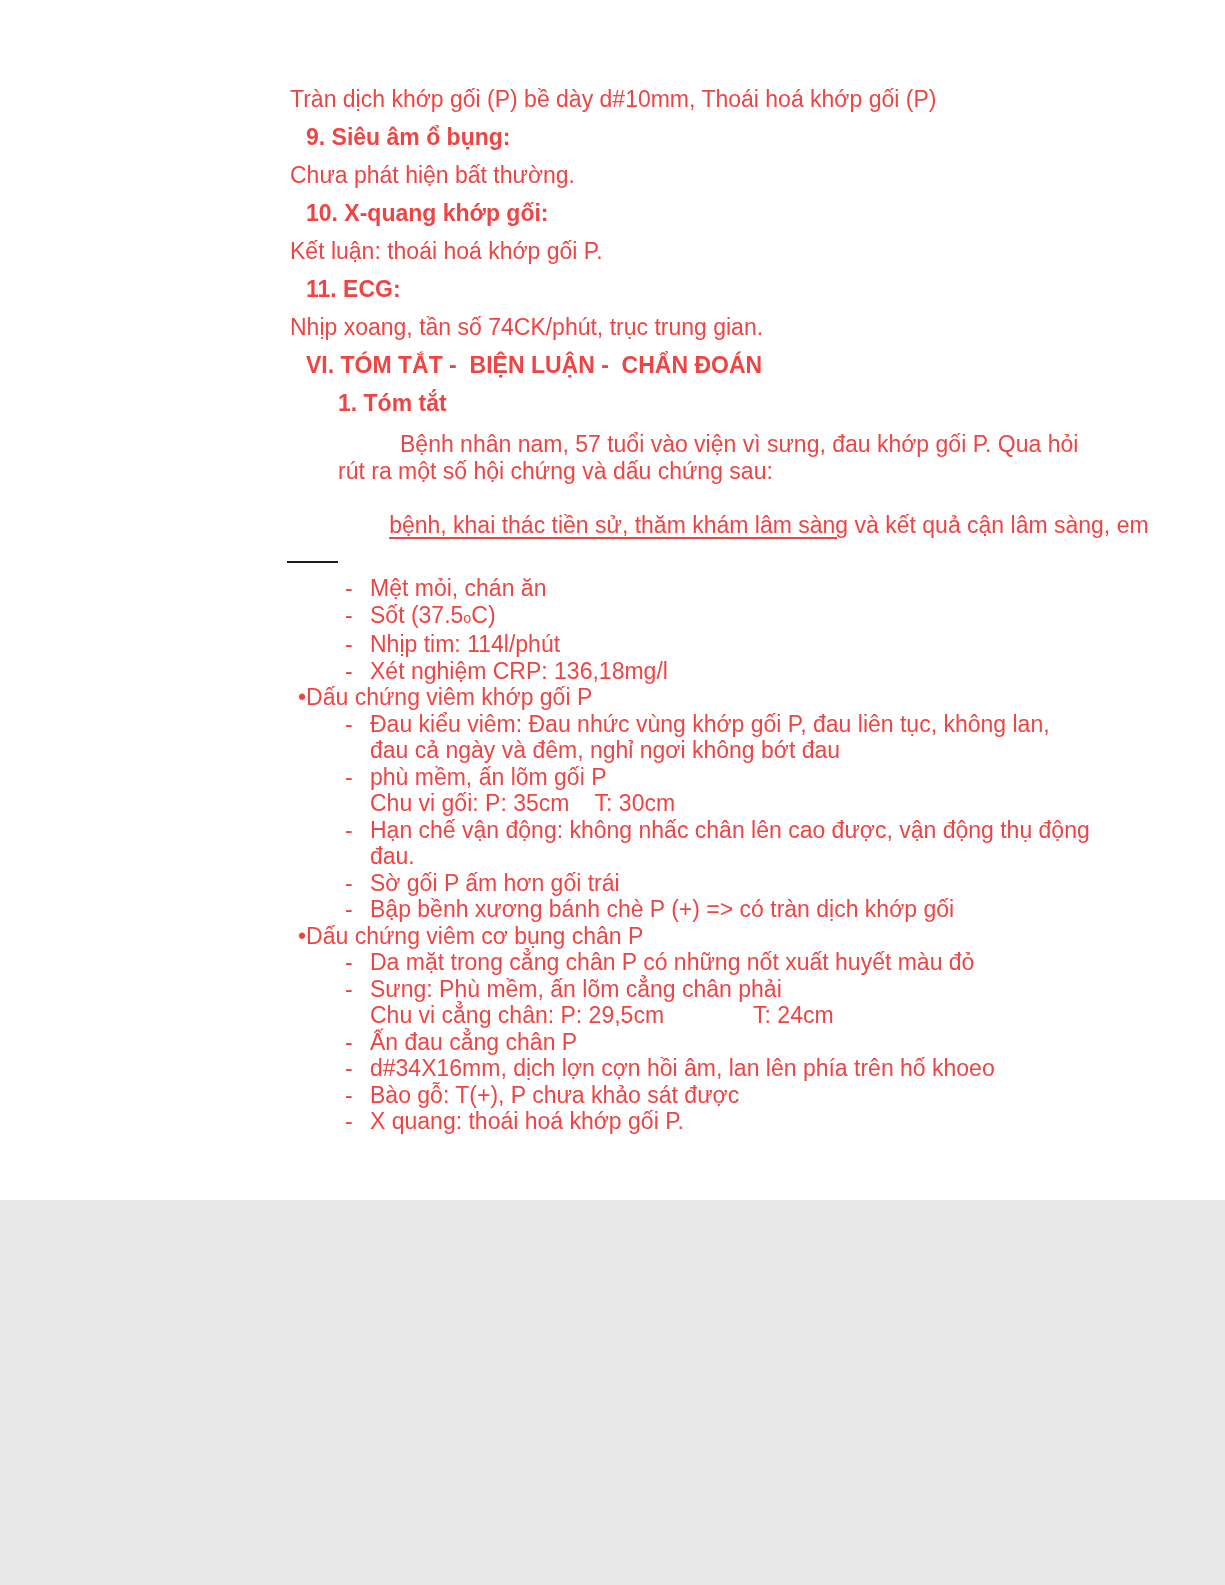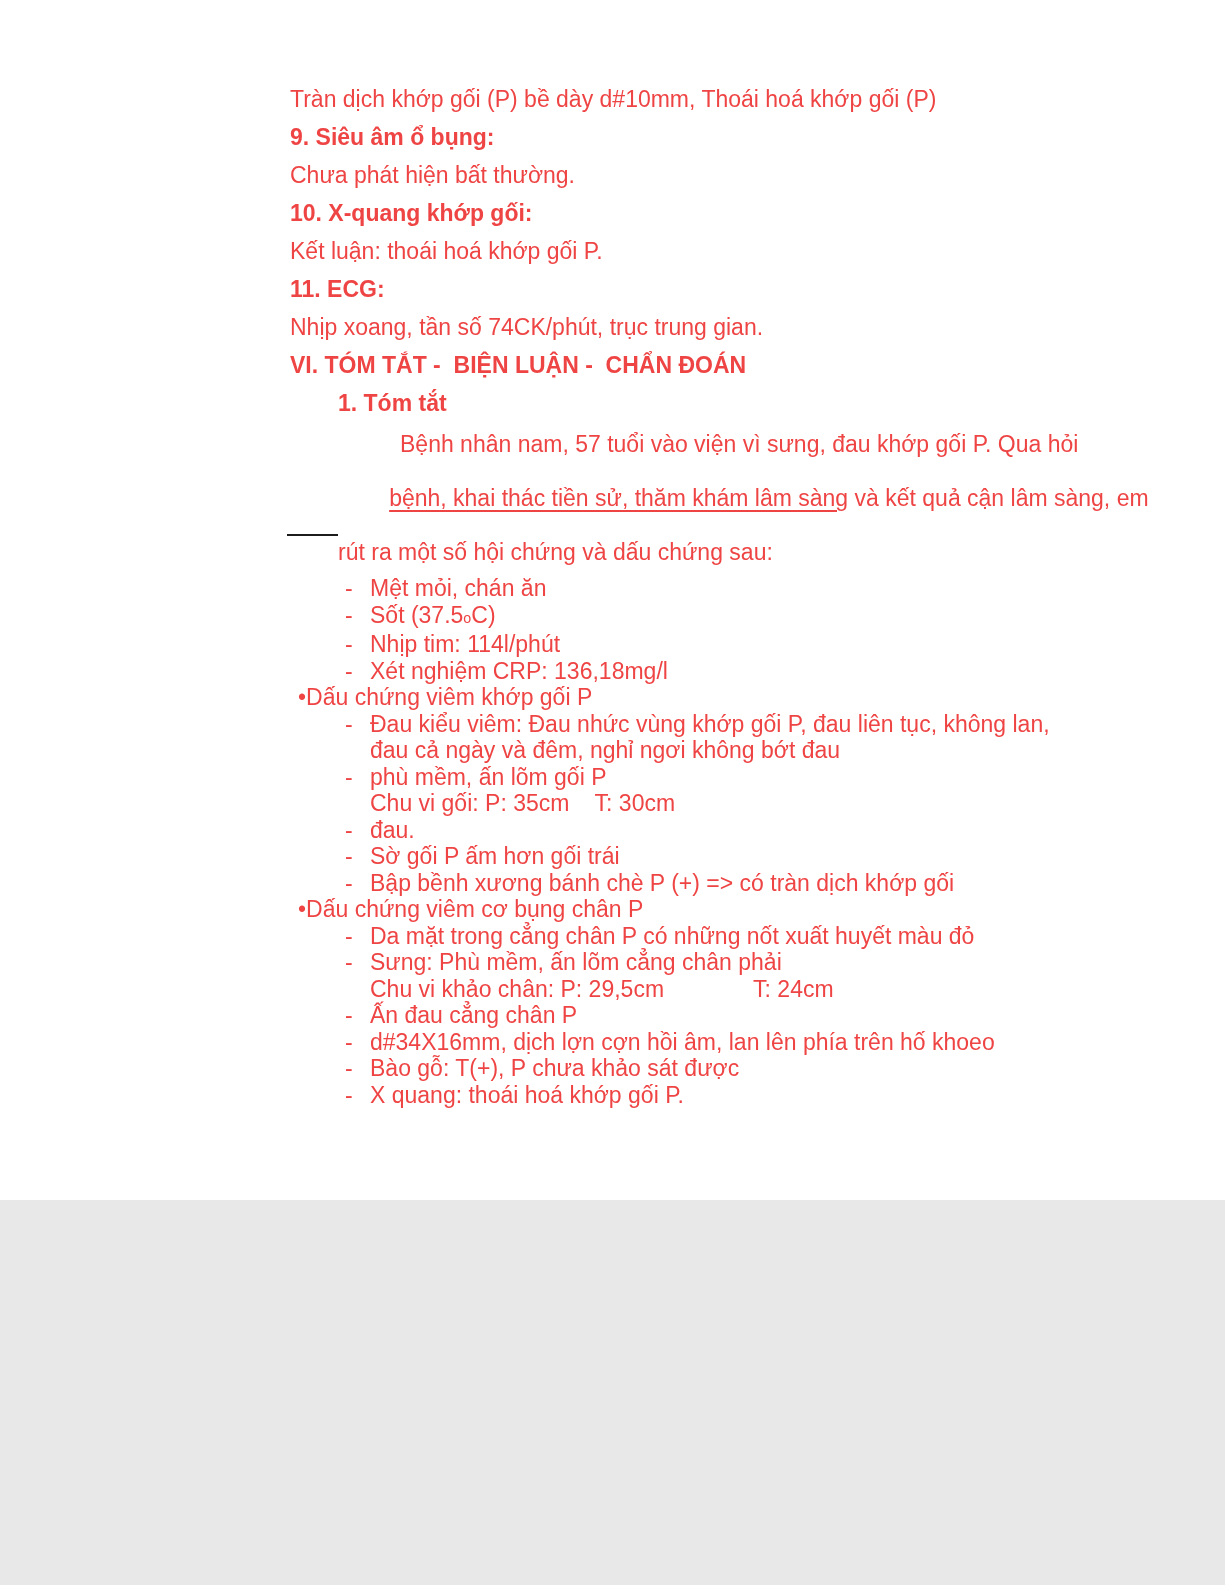--- a/index.html
+++ b/index.html
@@ -12,21 +12,21 @@
     font-size:23px;
     color:#ef4444;
   }
   .content{
     position:absolute;
     left:290px;top:85px;
     width:720px;
   }
   .line{line-height:28px;white-space:pre;}
   .mb10{margin-bottom:10px;}
-  .bold{font-weight:bold;}
+  .bold{font-weight:bold;margin-left:16px;}
   .indent48{margin-left:48px;}
   .para .line{line-height:27px;}
   .para{margin-top:-2px;}
   .p-first{text-indent:62px;}
   .p2{position:relative;}
   .u{text-decoration:underline;text-decoration-thickness:2px;text-underline-offset:4px;}
   .u-lead{
     position:absolute;left:-51px;bottom:3px;
     width:51px;height:0;
     border-bottom:2px solid #1c1c1c;
@@ -66,48 +66,48 @@
     <div class="line mb10">Kết luận: thoái hoá khớp gối P.</div>
 
     <div class="line mb10 bold">11. ECG:</div>
     <div class="line mb10">Nhịp xoang, tần số 74CK/phút, trục trung gian.</div>
 
     <div class="line mb10 bold">VI. TÓM TẮT -  BIỆN LUẬN -  CHẨN ĐOÁN</div>
     <div class="line bold indent48" style="margin-bottom:16px;">1. Tóm tắt</div>
 
     <div class="para indent48">
       <div class="line p-first">Bệnh nhân nam, 57 tuổi vào viện vì sưng, đau khớp gối P. Qua hỏi</div>
+      <div class="line">rút ra một số hội chứng và dấu chứng sau:</div>
       <div class="line p2">
         <span class="u-lead"></span><span class="u">bệnh, khai thác tiền sử, thăm khám lâm sàng</span><span> và kết quả cận lâm sàng, em</span>
       </div>
-      <div class="line">rút ra một số hội chứng và dấu chứng sau:</div>
     </div>
 
     <div class="findings">
 
       <div class="line li"><span class="dash">-</span><span>Mệt mỏi, chán ăn</span></div>
       <div class="line li"><span class="dash">-</span><span>Sốt (37.5</span><span class="subo">o</span><span>C)</span></div>
       <div class="line li"><span class="dash">-</span><span>Nhịp tim: 114l/phút</span></div>
       <div class="line li"><span class="dash">-</span><span>Xét nghiệm CRP: 136,18mg/l</span></div>
 
       <div class="line bh"><span>•</span><span>Dấu chứng viêm khớp gối P</span></div>
       <div class="line li"><span class="dash">-</span><span>Đau kiểu viêm: Đau nhức vùng khớp gối P, đau liên tục, không lan,</span></div>
       <div class="line li"><span>đau cả ngày và đêm, nghỉ ngơi không bớt đau</span></div>
       <div class="line li"><span class="dash">-</span></div>
       <div class="line li"><span>phù mềm, ấn lõm gối P</span></div>
       <div class="line li"><span>Chu vi gối: P: 35cm    T: 30cm</span></div>
-      <div class="line li"><span class="dash">-</span></div>
+      <div class="line li"><span class="dash">-</span><span>Hạn chế vận động: không nhấc chân lên cao được, vận động thụ động</span></div>
       <div class="line li"><span>đau.</span></div>
       <div class="line li"><span class="dash">-</span><span>Sờ gối P ấm hơn gối trái</span></div>
       <div class="line li"><span class="dash">-</span><span>Bập bềnh xương bánh chè P (+) =&gt; có tràn dịch khớp gối</span></div>
 
       <div class="line bh"><span>•</span><span>Dấu chứng viêm cơ bụng chân P</span></div>
       <div class="line li"><span class="dash">-</span><span>Da mặt trong cẳng chân P có những nốt xuất huyết màu đỏ</span></div>
       <div class="line li"><span class="dash">-</span><span>Sưng: Phù mềm, ấn lõm cẳng chân phải</span></div>
-      <div class="line li"><span>Chu vi khảo chân: P: 29,5cm              T: 24cm</span></div>
+      <div class="line li"><span>Chu vi cẳng chân: P: 29,5cm              T: 24cm</span></div>
       <div class="line li"><span class="dash">-</span><span>Ấn đau cẳng chân P</span></div>
       <div class="line li"><span class="dash">-</span></div>
       <div class="line li"><span>d#34X16mm, dịch lợn cợn hồi âm, lan lên phía trên hố khoeo</span></div>
 
       <div class="line li"><span class="dash">-</span><span>Bào gỗ: T(+), P chưa khảo sát được</span></div>
       <div class="line li"><span class="dash">-</span><span>X quang: thoái hoá khớp gối P.</span></div>
 
     </div>
   </div>
 

